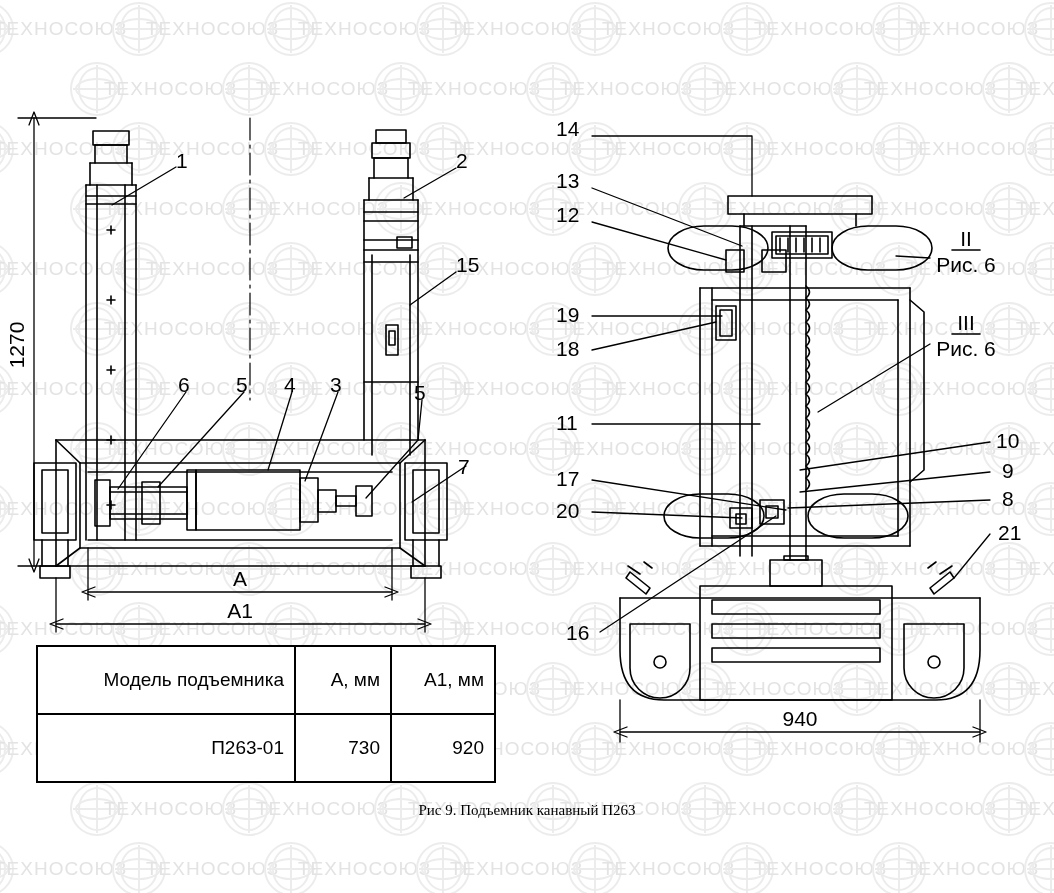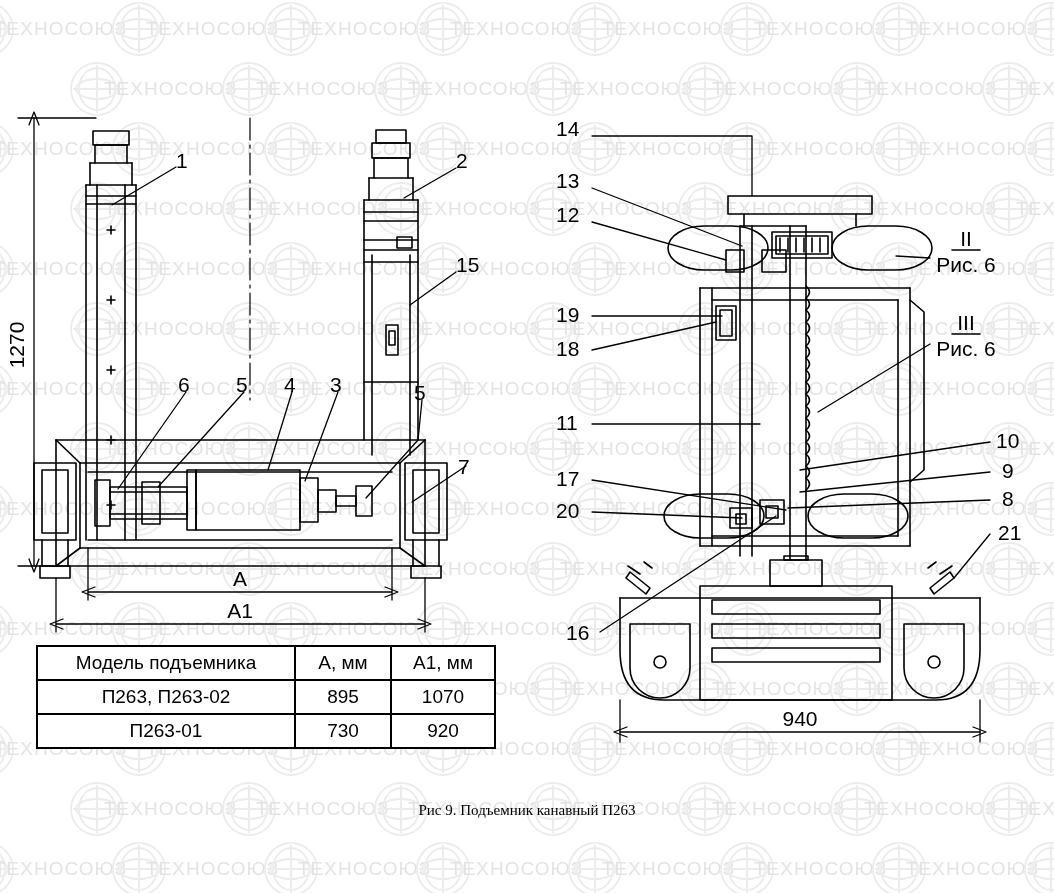--- a/index.html
+++ b/index.html
@@ -25,21 +25,21 @@
   #sheet{position:absolute;inset:0;z-index:2;}
   svg{display:block;}
 
   .lbl{font-family:"Liberation Sans",sans-serif;font-size:21px;fill:#000;}
 
   
   #spec-table{position:absolute;left:36px;top:645px;z-index:3;
       border-collapse:collapse;background:#fff;}
   #spec-table td,#spec-table th{border:2px solid #000;
       font-family:"Liberation Sans",sans-serif;font-size:19px;
-      text-align:center;padding:5px 10px;font-weight:normal;color:#000;}
+      text-align:right;padding:22px 10px;font-weight:normal;color:#000;}
   #spec-table th{font-weight:normal;}
   #spec-table .colA{width:74px;}
   #spec-table .colB{width:82px;}
   #spec-table .colname{width:236px;}
 
   #figure-caption{position:absolute;left:0;top:802px;width:1054px;
       text-align:center;z-index:3;
       font-family:"Liberation Serif",serif;font-size:15px;color:#000;}
 </style>
 </head>
@@ -873,25 +873,20 @@
 <table id="spec-table">
   <thead>
     <tr>
       <th class="colname">Модель подъемника</th>
       <th class="colA">A, мм</th>
       <th class="colB">A1, мм</th>
     </tr>
   </thead>
   <tbody>
     <tr>
-      <td>П263,  П263-02</td>
-      <td>895</td>
-      <td>1070</td>
-    </tr>
-    <tr>
       <td>П263-01</td>
       <td>730</td>
       <td>920</td>
     </tr>
   </tbody>
 </table>
 
 <div id="figure-caption">Рис 9. Подъемник канавный П263</div>
 
 </body></html>

